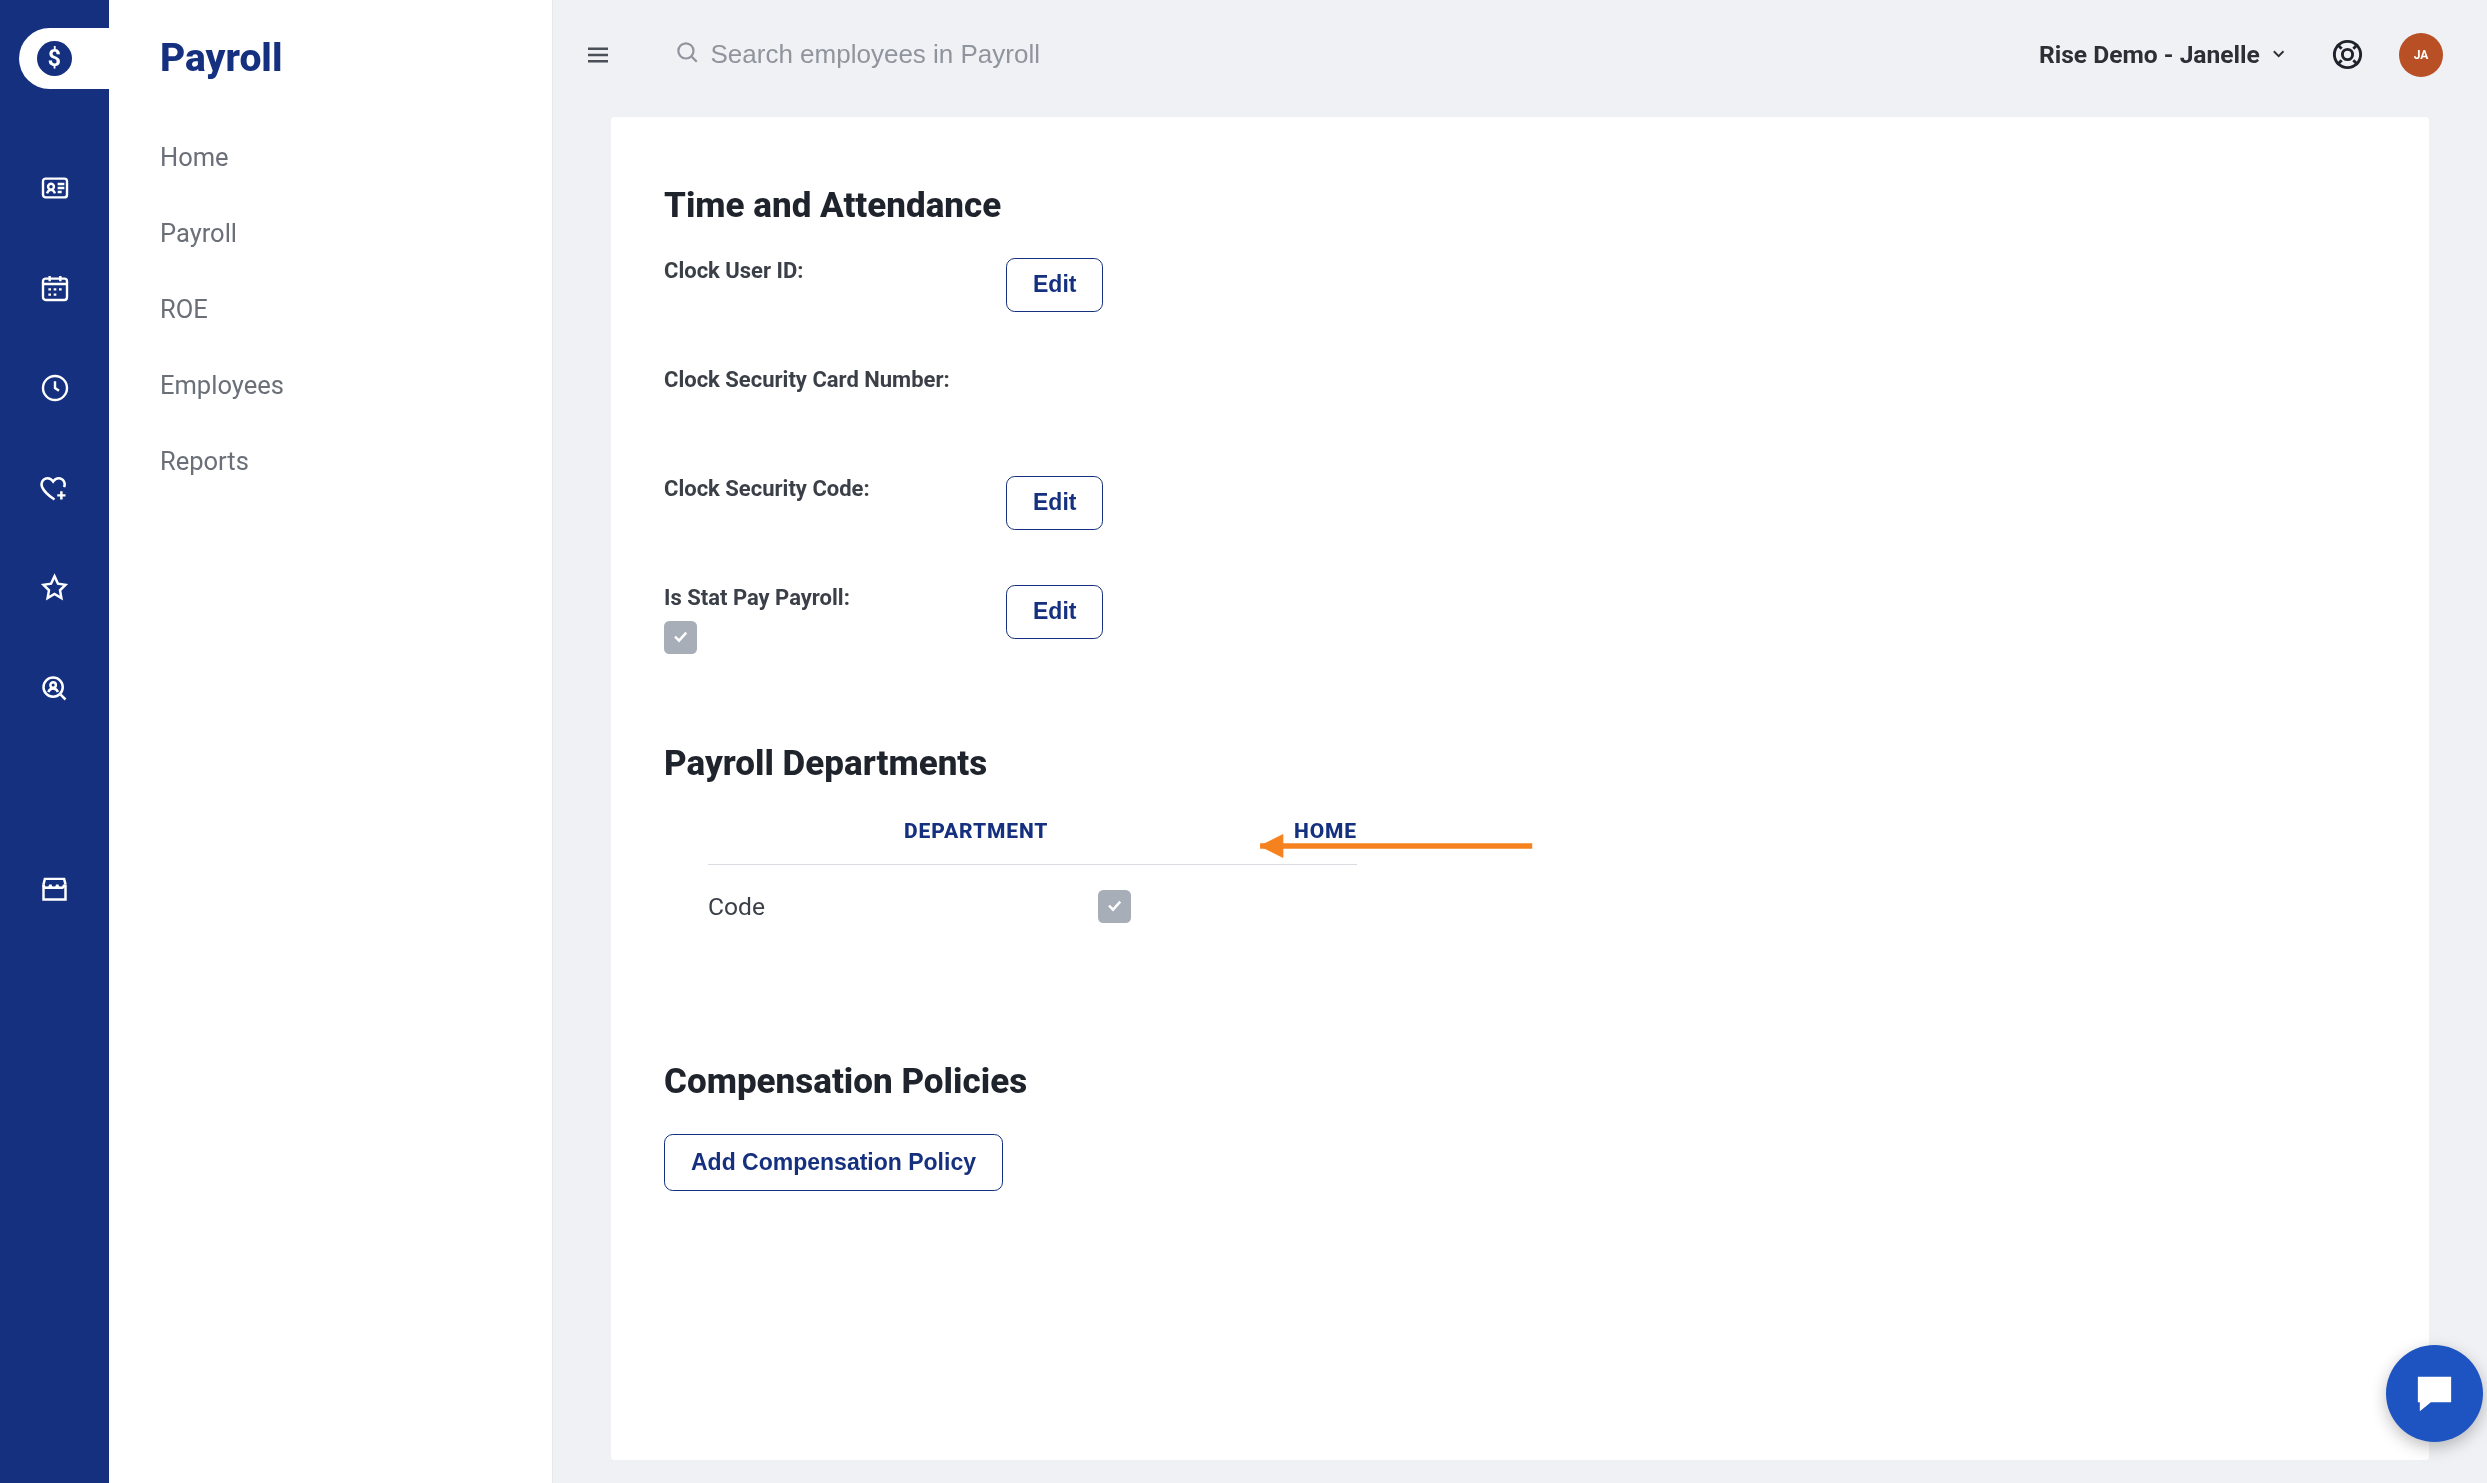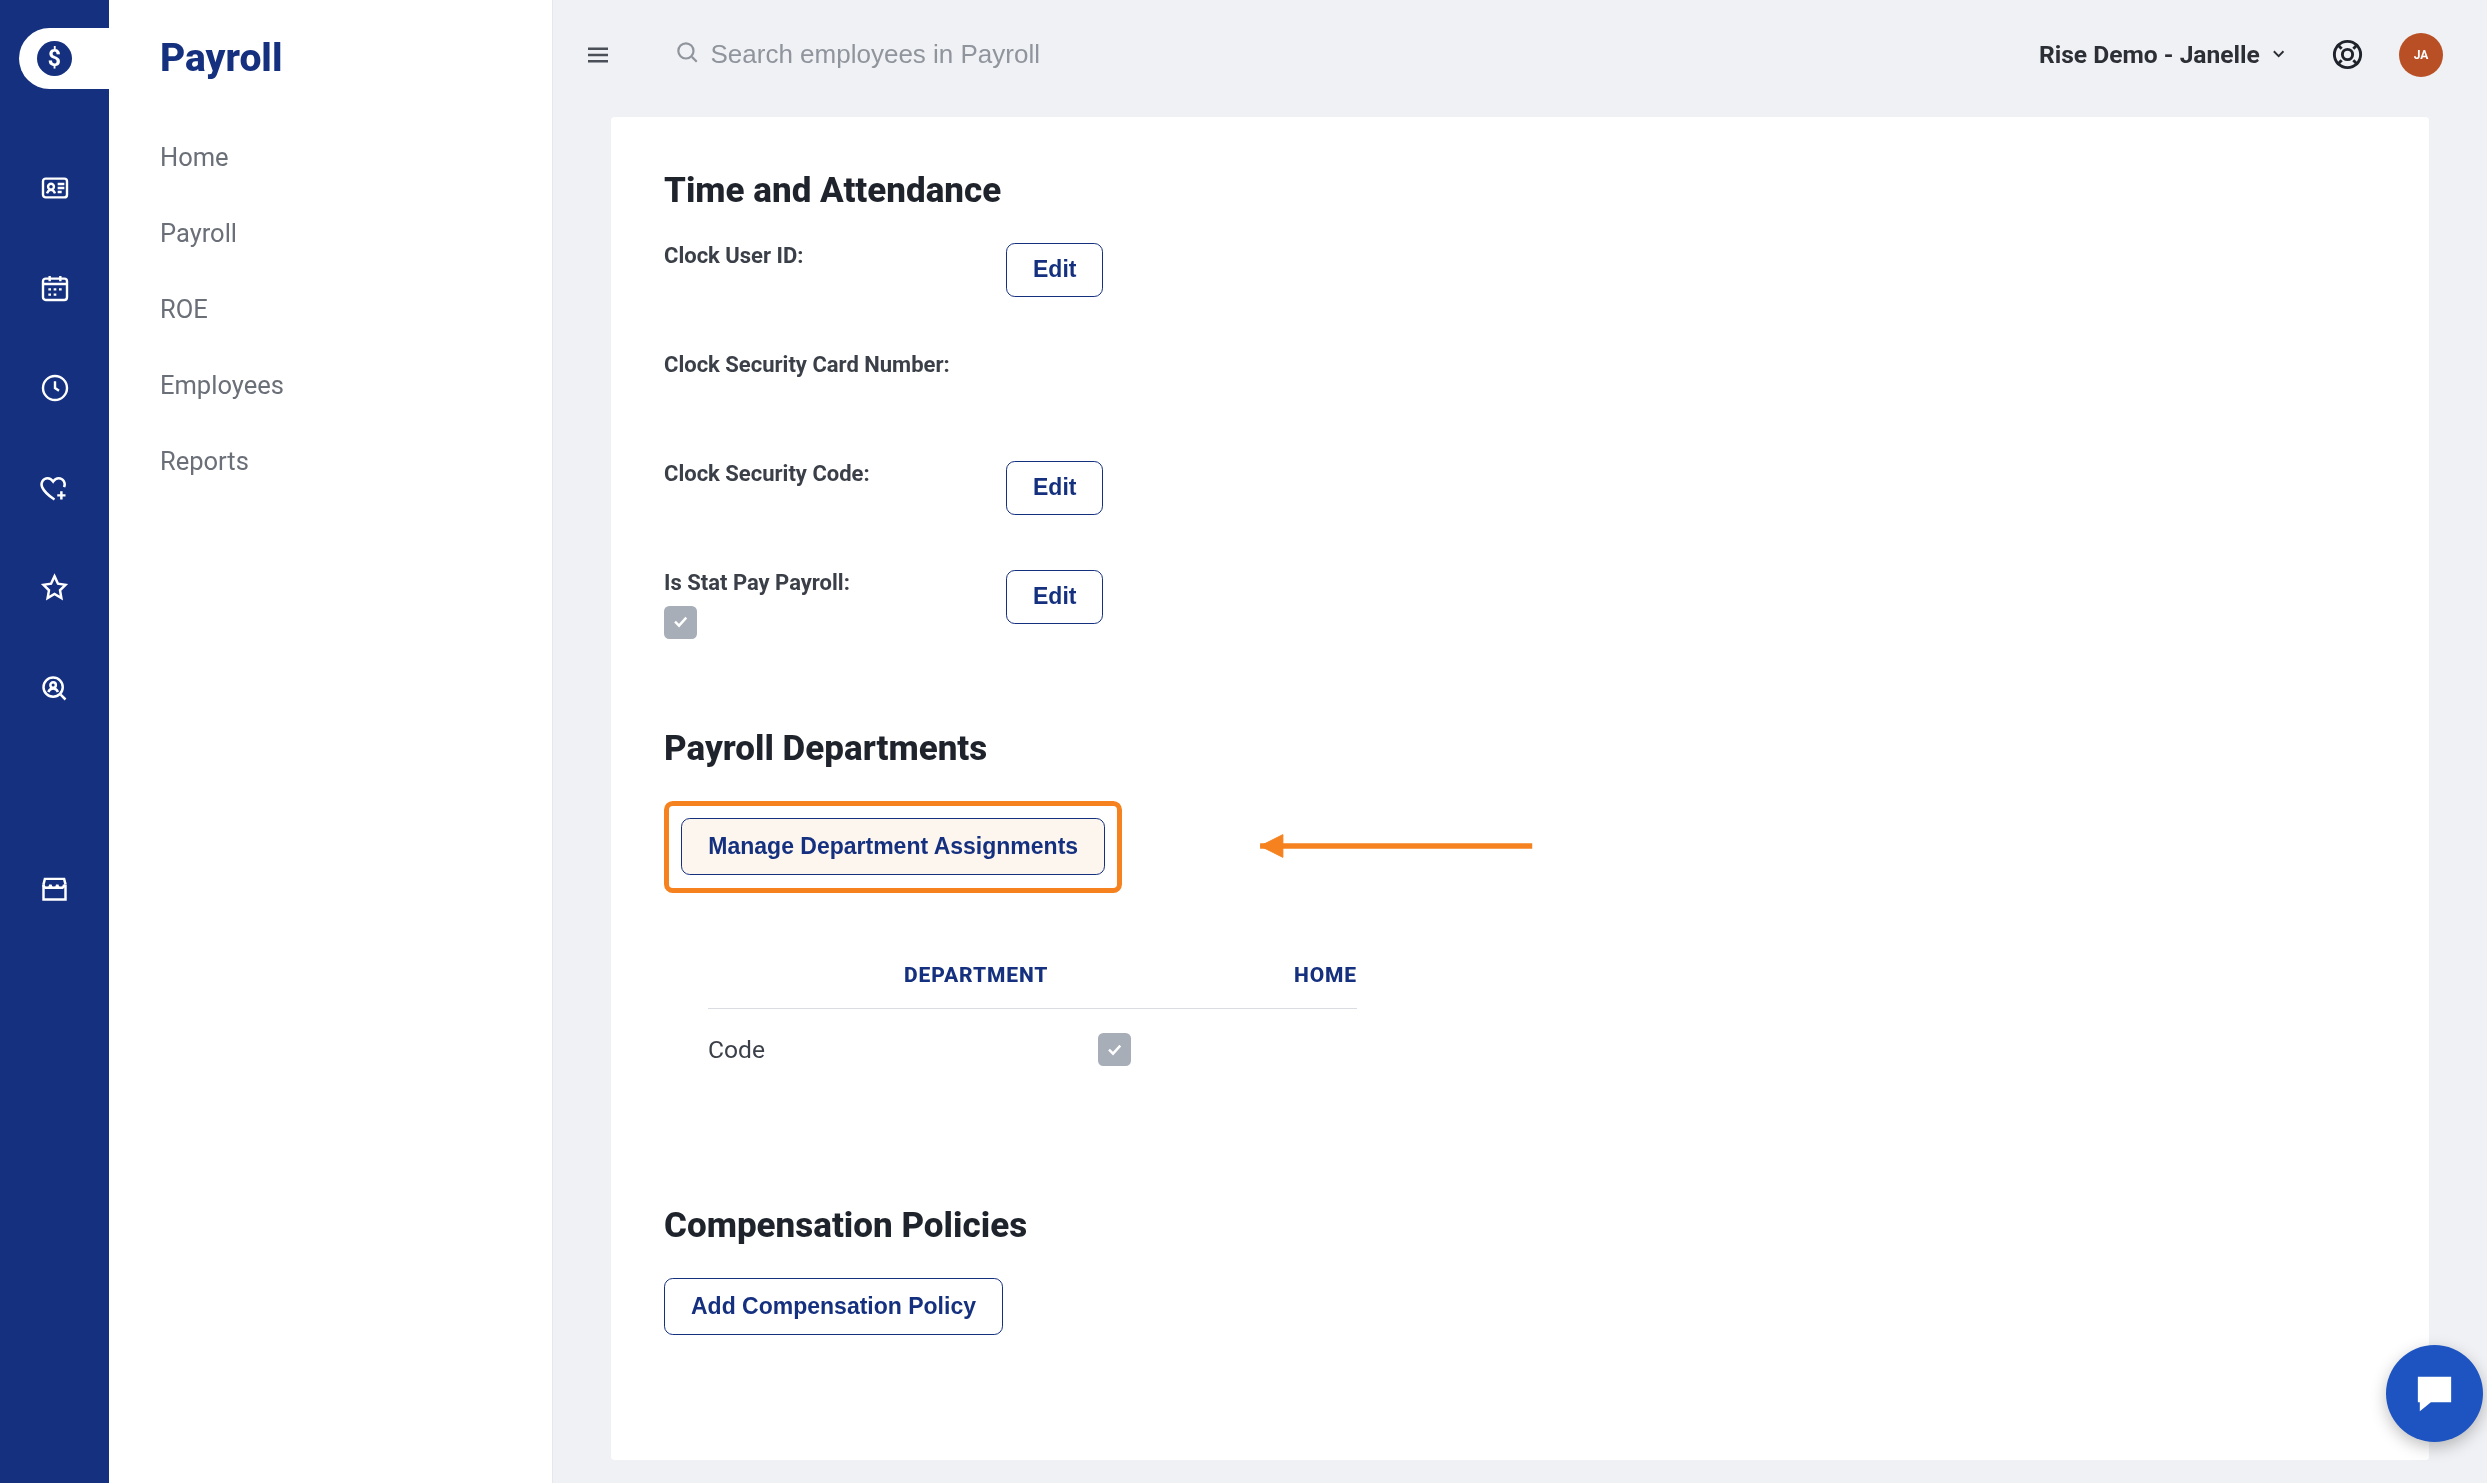--- a/index.html
+++ b/index.html
@@ -174,21 +174,21 @@
     cursor: pointer;
   }
   
   .content {
     flex: 1;
     padding: 0 58px 0 58px;
   }
   .panel {
     background: #ffffff;
     border-radius: 3.5px;
-    padding: 53px 53px 53px 53px;
+    padding: 68px 53px 53px 53px;
     min-height: 1343px;
     position: relative;
   }
   .section-title {
     font-size: 35px;
     font-weight: 800;
     color: #1f232b;
     margin-bottom: 32px;
   }
   .field-row {
@@ -443,23 +443,20 @@
                   </svg>
               </div>
             </div>
             <button class="btn-outline small">Edit</button>
           </div>
         </div>
 
         <div class="section-block">
           <div class="section-title">Payroll Departments</div>
 
-          <div class="highlight-frame">
-            <button class="btn-outline">Manage Department Assignments</button>
-          </div>
 
           <div class="annotation-arrow">
             <svg width="316" height="44" viewBox="0 0 360 50">
               <line x1="40" y1="25" x2="350" y2="25" stroke-width="6"></line>
               <polygon points="40,25 66,12 66,38"></polygon>
             </svg>
           </div>
 
           <div class="dept-table">
             <div class="dept-header">

